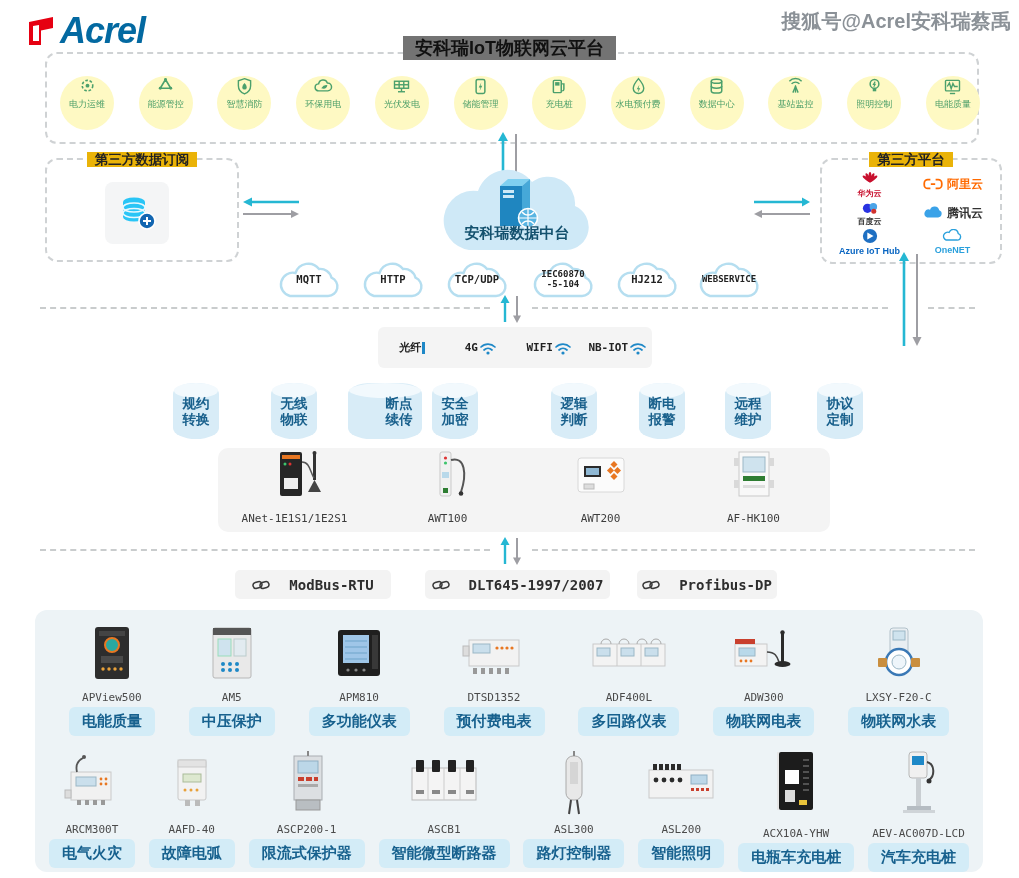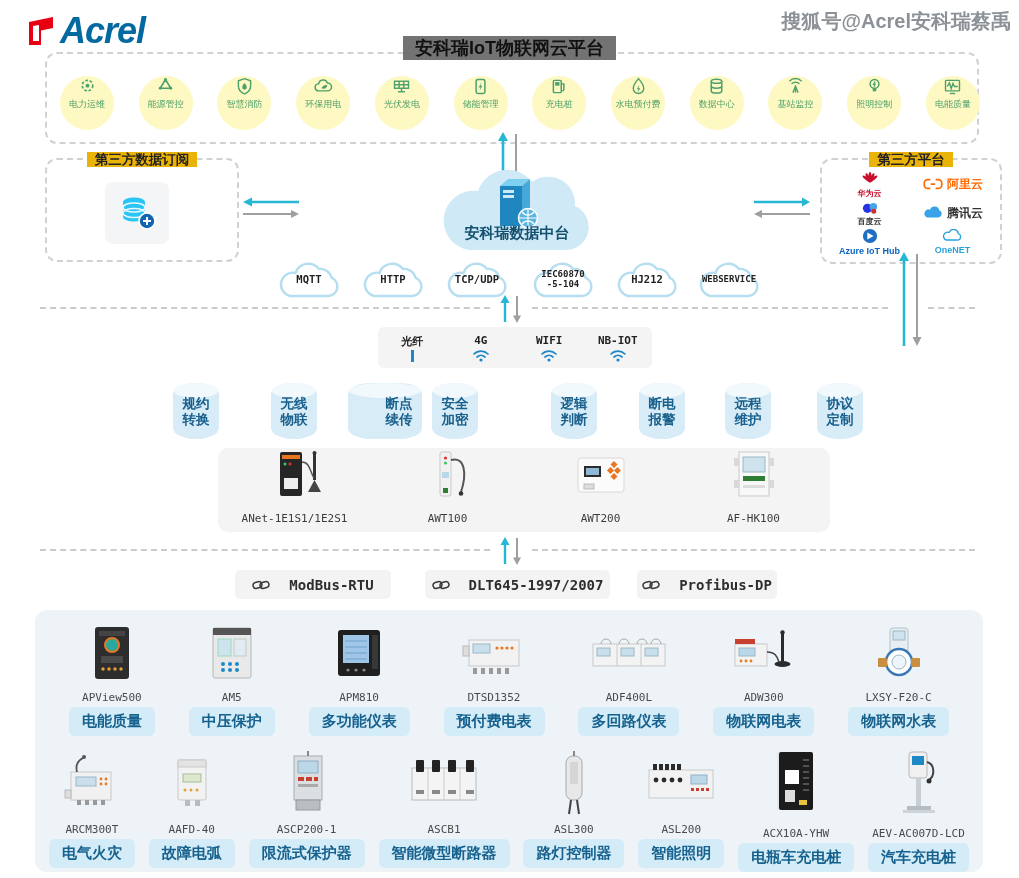--- a/index.html
+++ b/index.html
@@ -37,21 +37,21 @@
   
   .cloud-main{left:433px;top:158px;width:168px;height:108px;}
   .cloud-label{position:absolute;left:0;top:66px;width:100%;text-align:center;font-size:15px;font-weight:bold;color:#14516e;}
   
   .pcloud{width:70px;height:42px;top:261px;}
   .pcloud .txt{position:absolute;left:0;top:0;width:100%;height:38px;display:flex;flex-direction:column;align-items:center;justify-content:center;font-size:10.5px;font-weight:bold;color:#222;line-height:1.1;}
   
   .hdash{border-top:2px dashed #c9cccd;height:0;}
   
   .netbar{left:378px;top:327px;width:274px;height:41px;background:#f4f4f4;border-radius:6px;display:flex;}
-  .net{flex:1;display:flex;flex-direction:column;align-items:center;justify-content:center;gap:1px;}
+  .net{flex:1;display:flex;flex-direction:row;align-items:center;justify-content:center;gap:1px;}
   .net-label{font-size:11px;font-weight:bold;color:#222;font-family:"DejaVu Sans Mono",monospace;}
   .fiber{width:3px;height:12px;background:#1e88c7;}
   
   .cyl{top:383px;width:46px;height:56px;background:#d8ecf7;border-radius:23px/11px;}
   .cyl::before{content:"";position:absolute;left:1px;right:1px;top:0;height:15px;border-radius:50%;background:#f2f9fd;}
   .cyl .txt{position:relative;display:block;width:31px;margin:13px auto 0;text-align:center;font-size:13.5px;font-weight:bold;color:#19608c;line-height:1.2;}
   
   .gwbox{left:218px;top:448px;width:612px;height:84px;background:#f4f4f4;border-radius:10px;display:flex;}
   .gw{flex:1;display:flex;flex-direction:column;align-items:center;justify-content:space-between;padding-bottom:7px;gap:2px;}
   .gw-label{font-size:11px;color:#3c3c3c;font-family:"DejaVu Sans Mono",monospace;}

